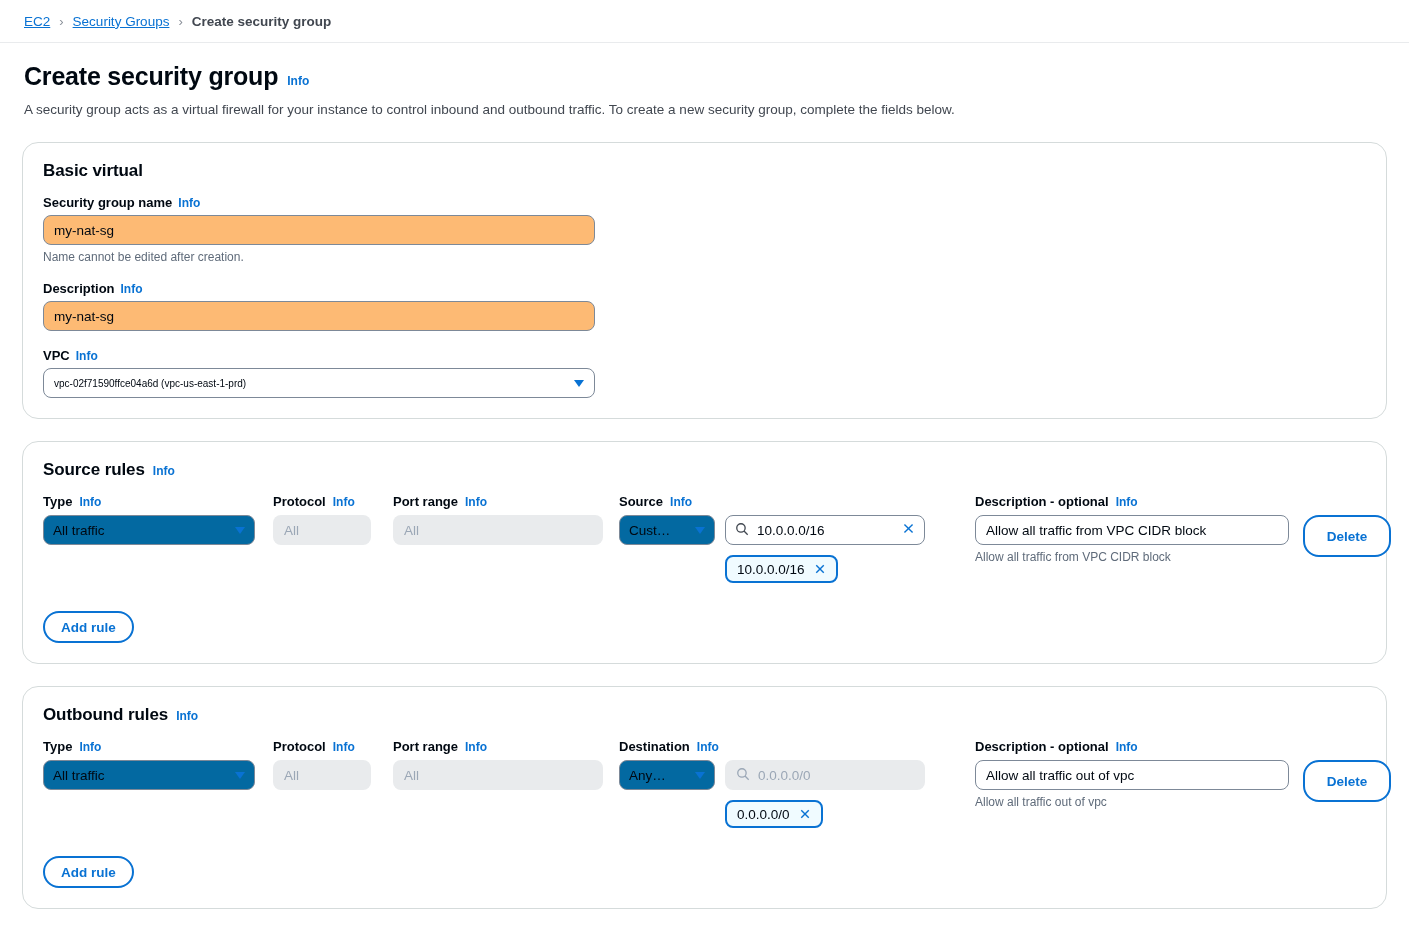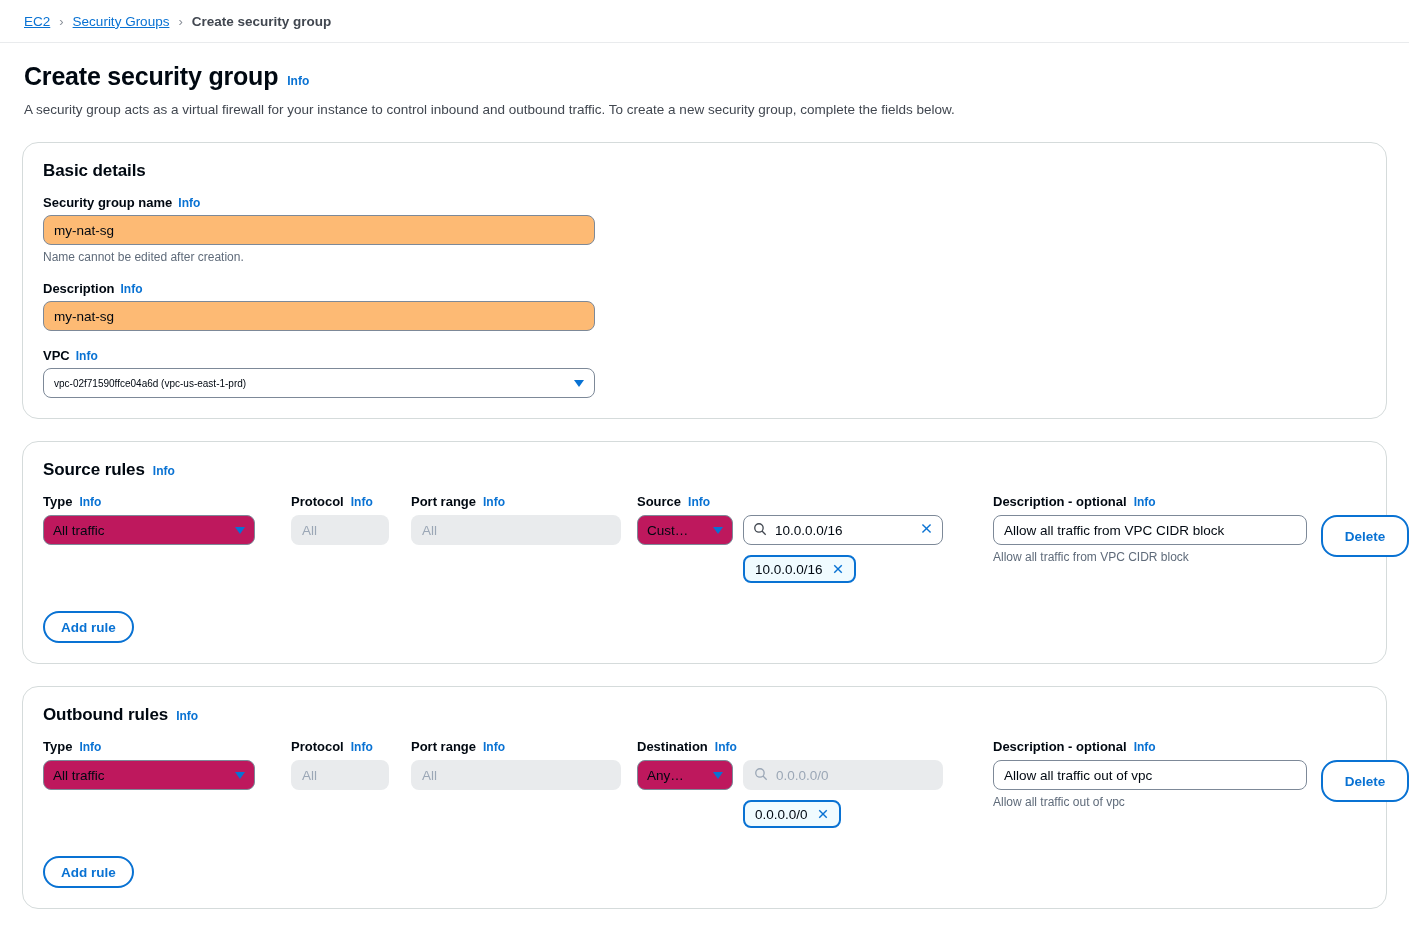--- a/index.html
+++ b/index.html
@@ -148,40 +148,40 @@
     border-top: 7px solid #0972d3;
     flex: 0 0 auto;
   }
 
   
   .rules-head, .rules-row {
     display: flex;
     align-items: flex-start;
   }
   .col-type   { width: 228px; flex: 0 0 228px; }
-  .col-proto  { width: 110px; flex: 0 0 110px; margin-left: 20px; }
+  .col-proto  { width: 110px; flex: 0 0 110px; margin-left: 2px; }
   .col-port   { width: 210px; flex: 0 0 210px; margin-left: 10px; }
   .col-src    { width: 328px; flex: 0 0 328px; margin-left: 16px; }
   .col-desc   { flex: 1 1 auto; margin-left: 28px; }
 
   .rules-head { margin-bottom: 6px; }
   .hdr {
     display: flex;
     align-items: baseline;
     gap: 7px;
     font-size: 13px;
     font-weight: bold;
     color: #000811;
   }
 
   .ctl-select {
     height: 30px;
     border: 1px solid #7d8998;
     border-radius: 8px;
-    background: #be185d;
+    background: #0369a1;
     font-size: 13.5px;
     color: #000811;
     padding: 0 9px;
     display: flex;
     align-items: center;
     justify-content: space-between;
     cursor: pointer;
   }
   .ctl-select.type { width: 212px; }
   .ctl-select.small { width: 96px; }
@@ -293,21 +293,21 @@
     <span class="info-link">Info</span>
   </div>
   <div class="page-desc">A security group acts as a virtual firewall for your instance to control inbound and outbound traffic. To create a new security group, complete the fields below.</div>
 </div>
 
 <div class="gap"></div>
 
 <div class="card">
   <div class="card-pad">
     <div class="section-title-row">
-      <h2 class="section-title">Basic details</h2>
+      <h2 class="section-title">Basic virtual</h2>
     </div>
 
     <div class="field-block">
       <div class="field-label-row">
         <span class="field-label">Security group name</span>
         <span class="info-link">Info</span>
       </div>
       <input class="txt-input" type="text" value="my-nat-sg" style="">
       <div class="hint">Name cannot be edited after creation.</div>
     </div>

